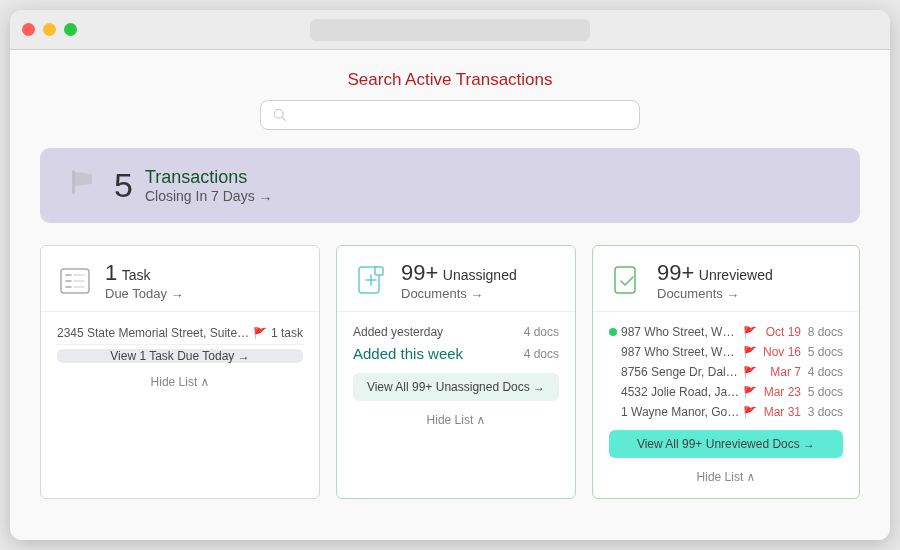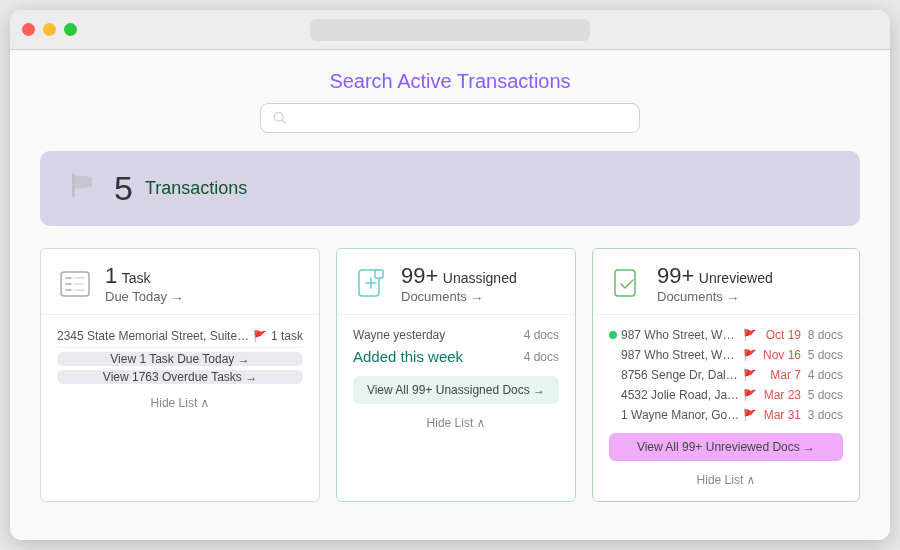--- a/index.html
+++ b/index.html
@@ -67,22 +67,22 @@
       padding: 20px 30px;
       overflow-y: auto;
     }
 
     
     .search-section {
       text-align: center;
       margin-bottom: 18px;
     }
     .search-title {
-      font-size: 20px;
-      color: #8b5cf6;
+      font-size: 17px;
+      color: #b91c1c;
       margin-bottom: 10px;
       font-weight: 400;
     }
     .search-bar {
       display: flex;
       align-items: center;
       background: white;
       border: 1px solid #d0d0d0;
       border-radius: 8px;
       padding: 6px 12px;
@@ -320,21 +320,21 @@
       background: #2ecc71;
       flex-shrink: 0;
     }
     .dot-empty {
       width: 8px;
       height: 8px;
       flex-shrink: 0;
     }
     .view-all-btn-green {
       display: block;
-      background: #f0abfc;
+      background: #5eead4;
       border-radius: 6px;
       text-align: center;
       padding: 7px;
       font-size: 12px;
       color: #444;
       cursor: pointer;
       margin: 8px 0 4px;
       border: none;
       width: 100%;
     }
@@ -369,20 +369,21 @@
     <div class="transactions-banner">
       <div class="banner-flag">
         <svg width="36" height="36" viewBox="0 0 36 36" fill="none">
           <rect x="8" y="6" width="3" height="24" rx="1.5" fill="#aaa"></rect>
           <path d="M11 8 L28 10 L28 20 L11 22 Z" fill="#aaa" opacity="0.7"></path>
         </svg>
       </div>
       <span class="banner-count">5</span>
       <div class="banner-text">
         <span class="banner-label">Transactions</span>
+        <span class="banner-sub">Closing In 7 Days →</span>
       </div>
     </div>
 
     <div class="cards-row">
 
       <div class="card task-card">
         <div class="card-header">
           <div class="card-icon">
             <svg viewBox="0 0 32 32" fill="none">
               <rect x="2" y="4" width="28" height="24" rx="3" stroke="#aaa" stroke-width="1.5" fill="white"></rect>
@@ -400,21 +401,20 @@
             <div class="card-subtitle">Due Today →</div>
           </div>
         </div>
         <div class="task-body">
           <div class="task-row">
             <span class="task-address">2345 State Memorial Street, Suite 7, L...</span>
             <span class="task-flag">🚩</span>
             <span class="task-count-badge">1 task</span>
           </div>
           <button class="task-btn">View 1 Task Due Today →</button>
-          <button class="task-btn">View 1763 Overdue Tasks →</button>
           <div class="hide-list">Hide List ∧</div>
         </div>
       </div>
 
       <div class="card unassigned-card">
         <div class="card-header">
           <div class="card-icon">
             <svg viewBox="0 0 32 32" fill="none">
               <rect x="4" y="2" width="20" height="26" rx="3" stroke="#6cc" stroke-width="1.5" fill="white"></rect>
               <line x1="16" y1="10" x2="16" y2="20" stroke="#6cc" stroke-width="1.5" stroke-linecap="round"></line>
@@ -427,21 +427,21 @@
           <div class="card-title-group">
             <span class="card-count">99+</span>
             <span class="card-title">Unassigned</span>
             <div class="card-subtitle">Documents →</div>
           </div>
         </div>
         <div class="unassigned-body">
 
           <div id="unassigned-rows">
               <div class="doc-row">
-    <span style="color:#555;font-size:12px;">Wayne yesterday</span>
+    <span style="color:#555;font-size:12px;">Added yesterday</span>
     <span style="color:#888;font-size:12px;">4 docs</span>
   </div>
               <div class="doc-row">
     <span style="color:#0f766e;font-size:15px;">Added this week</span>
     <span style="color:#888;font-size:12px;">4 docs</span>
   </div>
             </div>
           <button class="view-all-btn">View All 99+ Unassigned Docs →</button>
           <div class="hide-list">Hide List ∧</div>
         </div>

